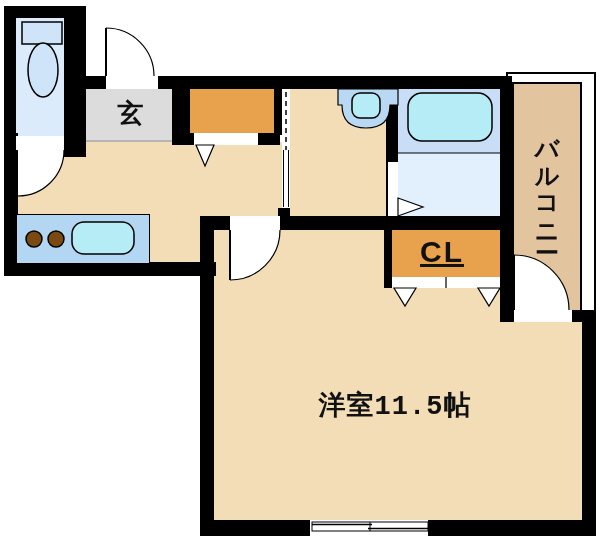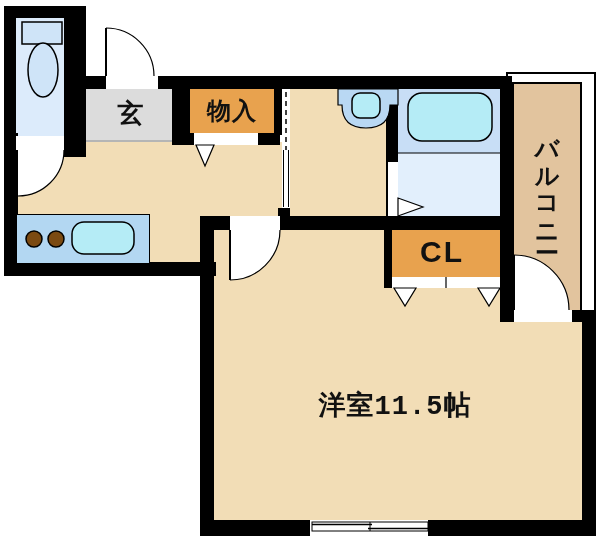--- a/index.html
+++ b/index.html
@@ -149,18 +149,17 @@
 
     <g>
       <rect x="312" y="522" width="116" height="9" fill="#fff" stroke="#000" stroke-width="1"></rect>
       <line x1="312" y1="524.5" x2="372" y2="524.5" class="s-line" stroke-width="1.5"></line>
       <line x1="368" y1="528.5" x2="428" y2="528.5" class="s-line" stroke-width="1.5"></line>
       <line x1="370" y1="522" x2="370" y2="531" class="s-line" stroke-width="1"></line>
     </g>
   </svg>
 
   <div class="label" style="left:131px;top:113px;font-size:26px;">玄</div>
-  <div class="label" style="left:232px;top:111px;font-size:24px;">物入</div>
-  <div class="label" style="left:442px;top:252px;font-size:30px;letter-spacing:2px;">CL</div>
+  <div class="label" style="left:442px;top:252px;font-size:30px;letter-spacing:2px;text-decoration:underline;">CL</div>
   <div class="label" style="left:395px;top:405px;font-size:27px;font-family:Liberation Mono, monospace;">洋室11.5帖</div>
   <div class="label-v" style="left:531px;top:122px;font-size:24px;">バルコニー</div>
 
 </div>
 
 </body></html>

